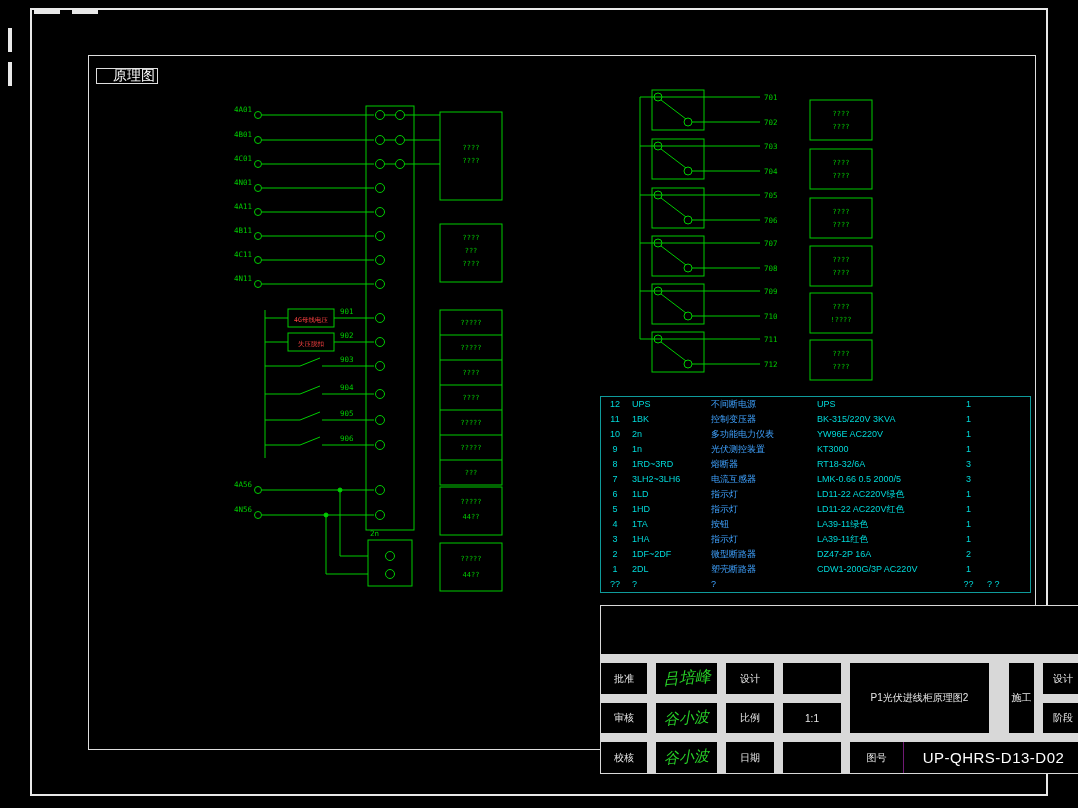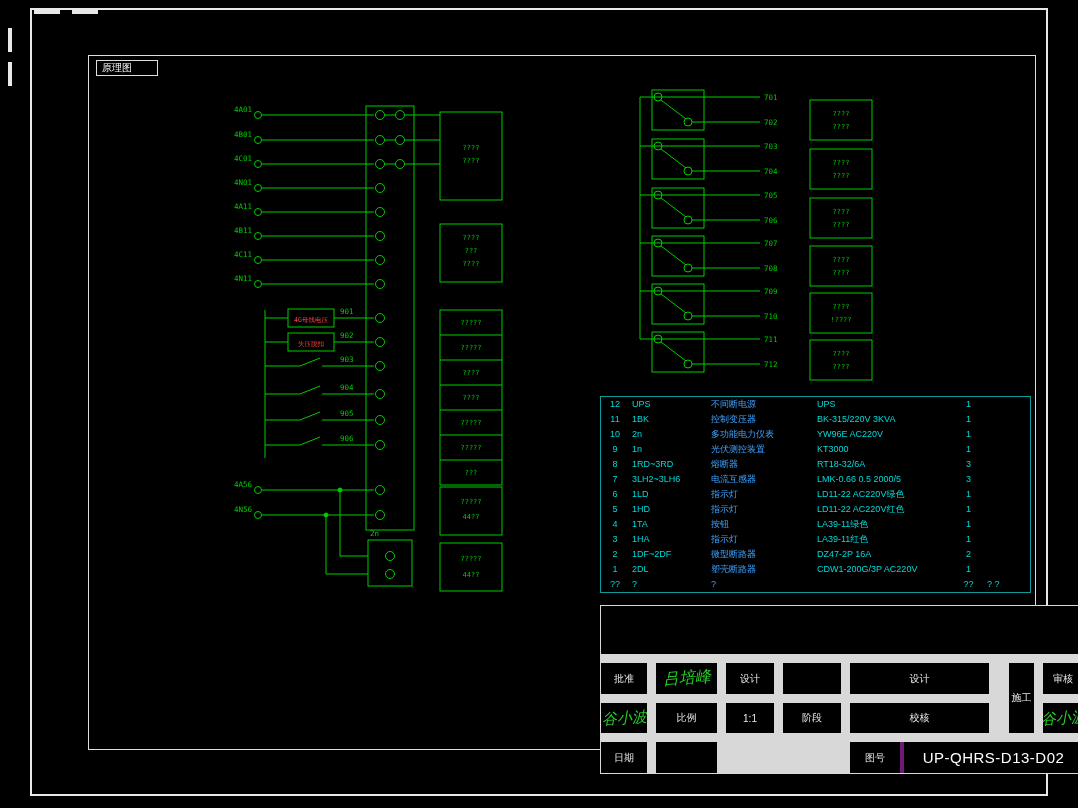--- a/index.html
+++ b/index.html
@@ -4,22 +4,22 @@
 <style>
   html,body{margin:0;padding:0;background:#000;}
   body{position:relative;width:1078px;height:808px;overflow:hidden;
        font-family:"Liberation Sans",sans-serif;}
   .abs{position:absolute;}
   .outer-border{left:30px;top:8px;width:1018px;height:788px;
     border:2px solid #e8e8e8;box-sizing:border-box;}
   .inner-frame{left:88px;top:55px;width:948px;height:695px;
     border:1px solid #dedede;box-sizing:border-box;}
   .tick{background:#e8e8e8;}
-  .label-box{left:96px;top:60px;width:62px;height:16px;border:1px solid #dedede;
-    box-sizing:border-box;color:#fff;font-size:10px;line-height:13px;padding-left:5px;}
+  .label-box{left:96px;top:68px;width:62px;height:16px;border:1px solid #dedede;
+    box-sizing:border-box;color:#fff;font-size:14px;line-height:13px;padding-left:16px;}
   svg{position:absolute;left:0;top:0;}
   svg text{font-family:"DejaVu Sans Mono","Liberation Mono",monospace;fill:#00cc00;font-size:7.5px;}
   svg text.red{fill:#ff4242;font-size:6.5px;}
   svg text.mid{font-size:7px;text-anchor:middle;}
   
   .bom{left:600px;top:396px;display:grid;
     grid-template-columns:28px 79px 106px 139px 31px 46px;
     grid-auto-rows:15px;gap:0;background:#0f9b9b;border:1px solid #0f9b9b;}
   .bom>div{background:#000;font-size:9px;line-height:15px;color:#00d9d9;
     padding:0 3px;white-space:nowrap;overflow:hidden;}
@@ -29,21 +29,21 @@
   .tb{left:600px;top:605px;display:grid;
     grid-template-columns:46px 61px 48px 58px 139px 36px 40px;
     grid-template-rows:48px 31px 30px 31px;gap:9px;background:#d8d8d8;border:1px solid #d8d8d8;}
   .tb>div{background:#000;color:#e8e8e8;font-size:10px;display:flex;
     align-items:center;justify-content:center;white-space:nowrap;overflow:hidden;}
   .band{grid-column:1/8;grid-row:1;}
   .ttl{grid-column:5;grid-row:2/4;font-size:11px;color:#fff;}
   .constr{grid-column:6;grid-row:2/4;margin-left:11px;}
   .brcell{grid-column:5/8;grid-row:4;padding:0;}
   .brcell .tb-l{width:54px;height:100%;display:flex;align-items:center;justify-content:center;
-    border-right:4px solid #701a75;box-sizing:border-box;}
+    border-right:1px solid #701a75;box-sizing:border-box;}
   .brcell .tb-r{flex:1;display:flex;align-items:center;justify-content:center;
     font-size:15px;letter-spacing:.5px;color:#fff;text-align:right;}
   .sig{color:#27d127;font-size:15px;font-style:italic;
     font-family:"DejaVu Serif",serif;transform:rotate(-4deg);}
   .sig1{font-size:16px;}
 </style>
 </head>
 <body>
 
 <div class="abs outer-border"></div>
@@ -358,20 +358,21 @@
 
 <div class="abs tb">
   <div class="band"></div>
 
   <div>批准</div>
   <div>
       <span class="sig sig1">吕培峰</span>
     </div>
   <div>设计</div>
   <div></div>
+  <div class="ttl">P1光伏进线柜原理图2</div>
   <div class="constr">施工</div>
   <div>设计</div>
 
   <div>审核</div>
   <div>
       <span class="sig">谷小波</span>
     </div>
   <div>比例</div>
   <div>1:1</div>
   <div>阶段</div>

